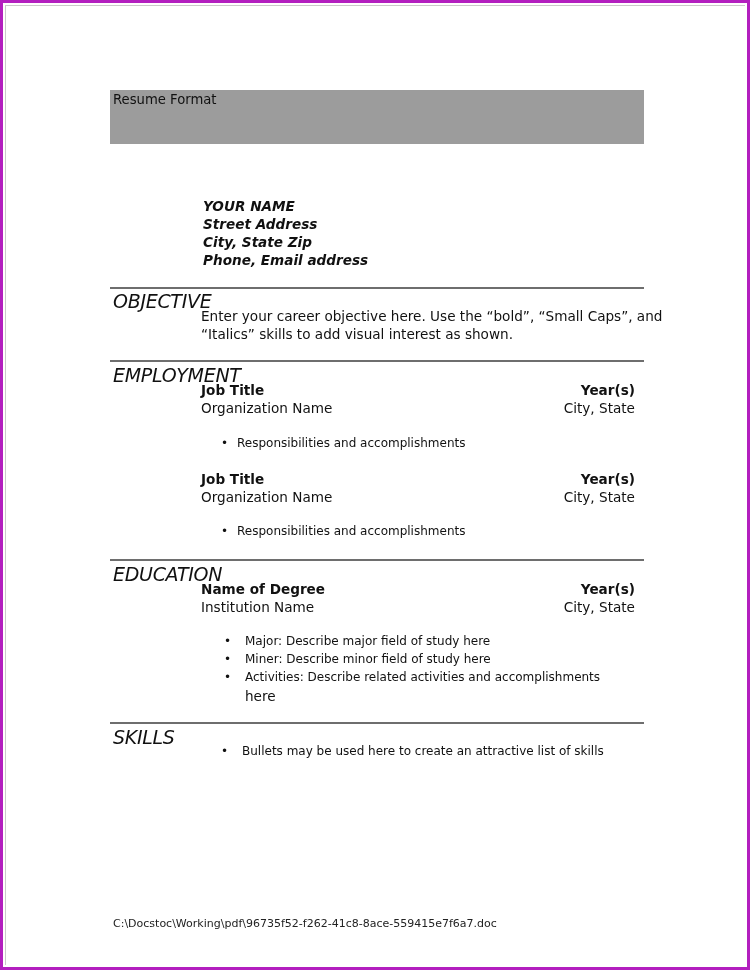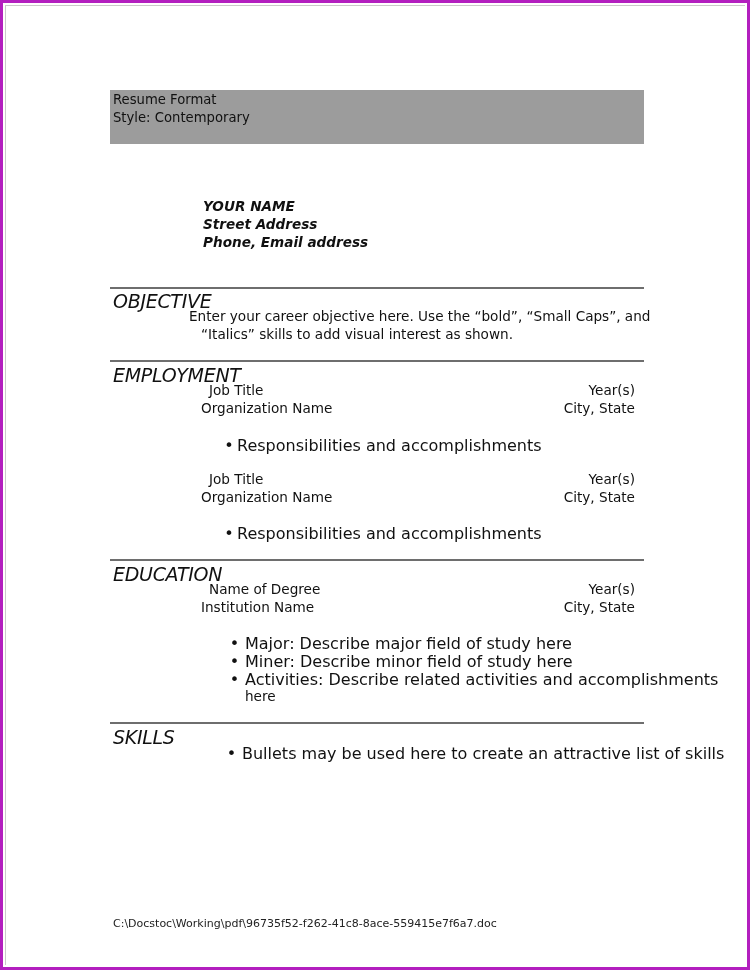--- a/index.html
+++ b/index.html
@@ -29,47 +29,47 @@
     font-size: 13.6px; line-height: 18px;
   }
   .rule {
     position: absolute; left: 107px; width: 534px; height: 2px; background: #6e6e6e;
   }
   .sec-label {
     position: absolute; left: 110px; font-style: italic; font-size: 19px;
     letter-spacing: -0.3px;
   }
   .txt { position: absolute; font-size: 13.6px; white-space: nowrap; }
-  .bold { font-weight: normal; margin-left: 8px; }
+  .bold { font-weight: bold; }
   .right { text-align: right; }
-  .bullet { position: absolute; font-size: 16px; white-space: nowrap; text-align: center; }
+  .bullet { position: absolute; font-size: 12px; white-space: nowrap; }
   .bullet .dot { display: inline-block; width: 16px; }
   .footer-path {
     position: absolute; left: 110px; top: 914px; font-size: 11px; color: #222; white-space: nowrap;
   }
 </style>
 </head>
 <body>
 
 <div class="inner-frame"></div>
 
 <div class="header-box">
   <div>Resume Format</div>
-  <div>Style:  Contemporary</div>
 </div>
 
 <div class="name-block">
   <div>YOUR NAME</div>
   <div>Street Address</div>
+  <div>City, State Zip</div>
   <div>Phone, Email address</div>
 </div>
 
 <div class="rule" style="top:284px"></div>
 <div class="sec-label" style="top:287px">OBJECTIVE</div>
-<div class="txt" style="left:186px; top:305px">Enter your career objective here.  Use the “bold”, “Small Caps”, and</div>
+<div class="txt" style="left:198px; top:305px">Enter your career objective here.  Use the “bold”, “Small Caps”, and</div>
 <div class="txt" style="left:198px; top:323px">“Italics” skills to add visual interest as shown.</div>
 
 <div class="rule" style="top:357px"></div>
 <div class="sec-label" style="top:361px">EMPLOYMENT</div>
 
 <div>
   <div class="txt bold" style="left:198px; top:379px">Job Title</div>
   <div class="txt bold right" style="right:112px; top:379px">Year(s)</div>
   <div class="txt" style="left:198px; top:397px">Organization Name</div>
   <div class="txt right" style="right:112px; top:397px">City, State</div>

